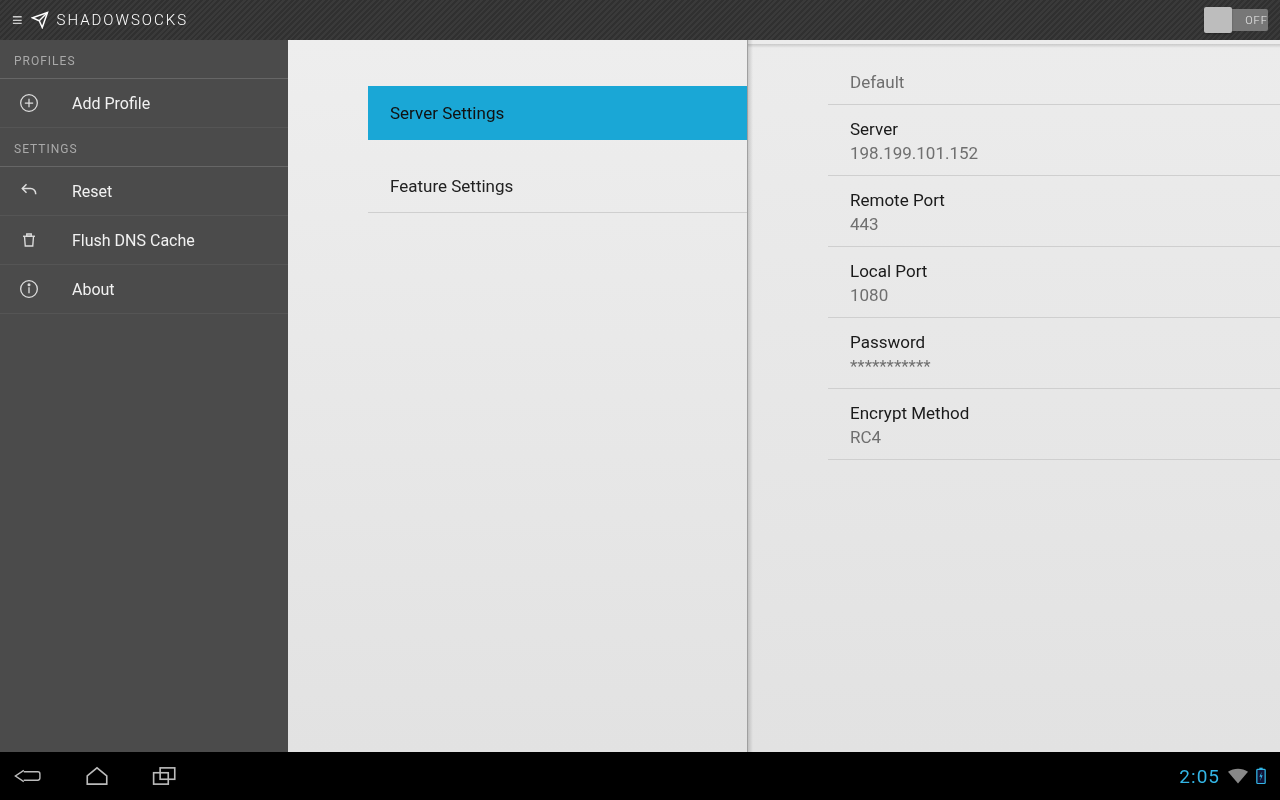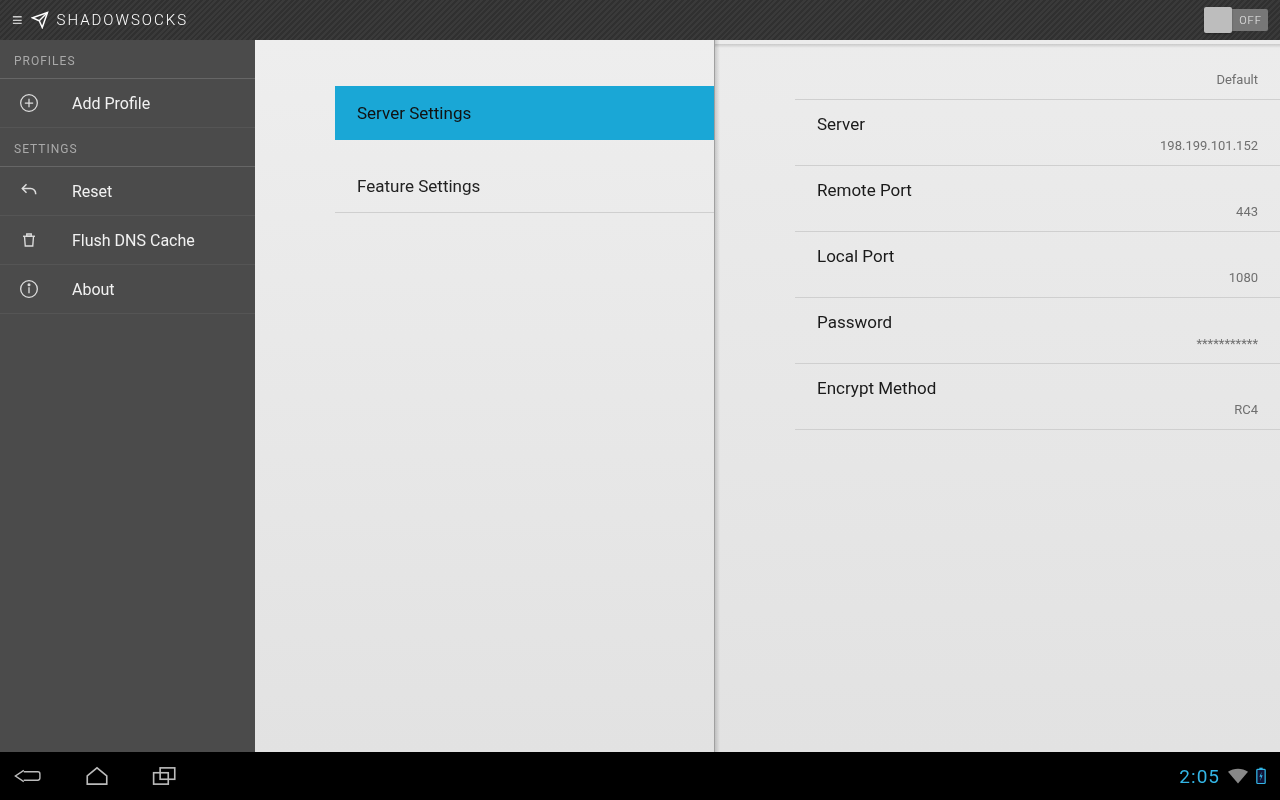--- a/index.html
+++ b/index.html
@@ -11,32 +11,32 @@
   height: 40px;
   background: repeating-linear-gradient(135deg, #3a3a3a 0 2px, #303030 2px 4px);
   display: flex; align-items: center; padding: 0 12px;
   color: #fff; font-weight: 300; letter-spacing: 2px; font-size: 15px;
 }
 .titlebar .app-icon { margin: 0 8px 0 4px; display: inline-flex; }
 .titlebar .menu-hint { color: #ccc; margin-right: 2px; font-size: 18px; font-weight: 400; }
 .titlebar .spacer { flex: 1; }
 .toggle {
   width: 64px; height: 22px; background: #777; border-radius: 2px; position: relative;
-  display: flex; align-items: center; justify-content: flex-end; padding-right: 6px;
+  display: flex; align-items: center; justify-content: flex-end; 
   color: #eee; font-size: 11px; letter-spacing: 1px;
 }
 .toggle::before {
   content: ""; position: absolute; left: 0; top: -2px; width: 28px; height: 26px;
   background: #bdbdbd; border-radius: 2px; box-shadow: 0 1px 2px rgba(0,0,0,.3);
 }
 
 .main { flex: 1; display: flex; min-height: 0; }
 
 .sidebar {
-  width: 255px; background: #4b4b4b; color: #e9e9e9;
+  width: 288px; background: #4b4b4b; color: #e9e9e9;
   display: flex; flex-direction: column;
   background-image: linear-gradient(#4b4b4b,#4b4b4b);
 }
 .side-section-label {
   font-size: 12px; letter-spacing: 1px; color: #a9a9a9;
   padding: 14px 14px 10px; border-bottom: 1px solid #666;
 }
 .side-item {
   display: flex; align-items: center; gap: 32px;
   padding: 14px 18px; font-size: 16px; color: #f1f1f1;
@@ -58,21 +58,21 @@
 .center-item.active { background: #1aa7d6; color: #111; border-top: 1px solid #1aa7d6; border-bottom: 1px solid #1aa7d6; }
 
 .details {
   flex: 1; background: linear-gradient(#ececec,#e2e2e2);
   padding: 4px 0 0 0; overflow: auto;
 }
 .details::before { content:""; display:block; height:4px; background: linear-gradient(rgba(0,0,0,.15), transparent); }
 .detail-list { margin: 10px 0 0 80px; }
 .detail-item { padding: 14px 22px 12px; border-bottom: 1px solid #cfcfcf; cursor: pointer; }
 .detail-title { font-size: 17px; color: #1a1a1a; margin-bottom: 4px; }
-.detail-value { font-size: 13px; color: #6f6f6f; text-align: right; }
+.detail-value { font-size: 17px; color: #6f6f6f; }
 
 .navbar {
   height: 48px; background: #000; display: flex; align-items: center;
   padding: 4px 14px; gap: 42px; color: #9e9e9e;
 }
 .navbar .nav-right { margin-left: auto; display: flex; align-items: center; gap: 8px; }
 .clock { color: #33b5e5; font-size: 19px; letter-spacing: 1px; }
 .nav-icon { display: inline-flex; }
 </style>
 </head>

